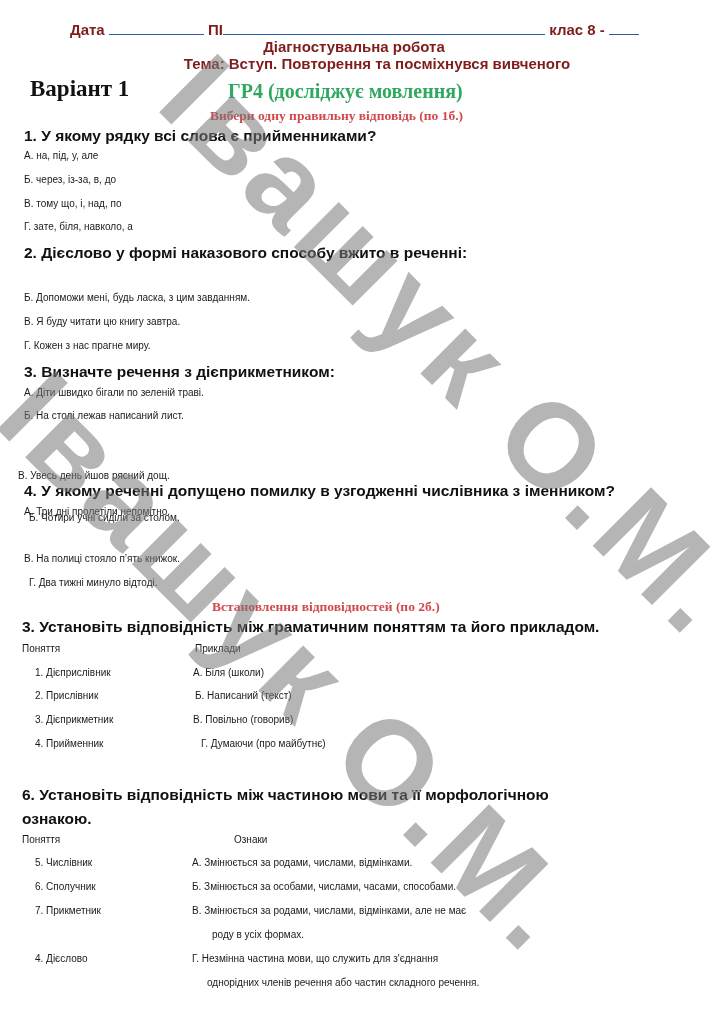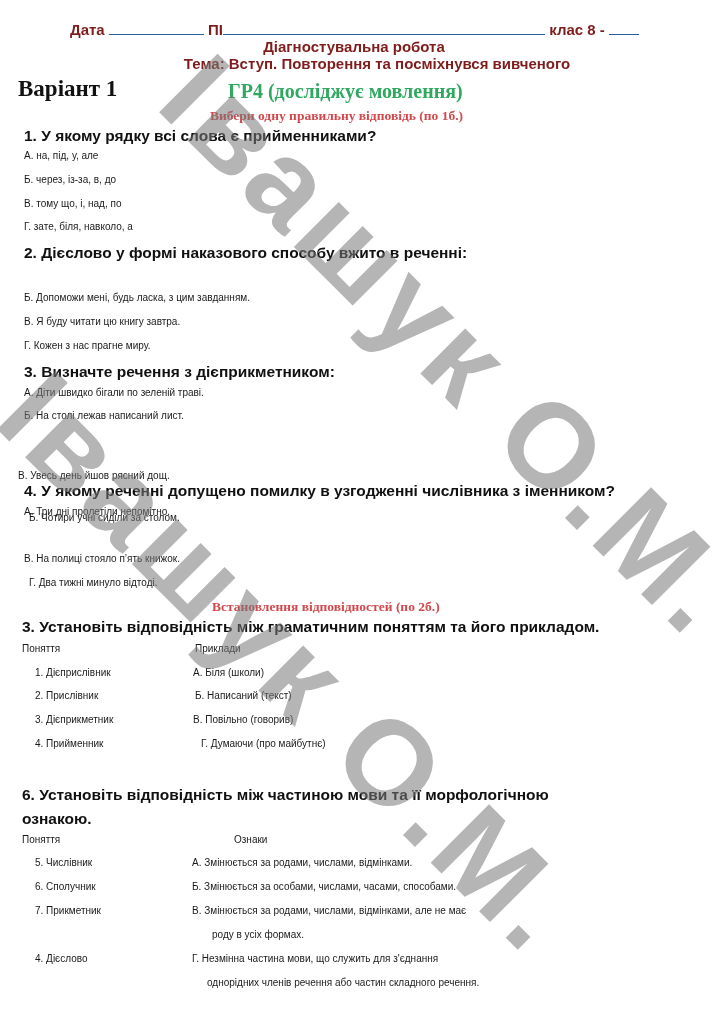--- a/index.html
+++ b/index.html
@@ -23,21 +23,21 @@
   <div class="line hdr" style="left:70px; top:20px;">
     <span>Дата</span>
     <span class="fill" style="width:95px;"></span>
     <span>ПІ</span><span class="fill" style="width:322px;"></span>
     <span>клас 8 -</span>
     <span class="fill" style="width:30px;"></span>
   </div>
   <div class="line hdr" style="left:0; width:708px; text-align:center; top:38px; padding-left:0;">Діагностувальна робота</div>
   <div class="line hdr" style="left:0; width:724px; text-align:center; top:55px; padding-left:30px; box-sizing:border-box;">Тема: Вступ. Повторення та посміхнувся вивченого</div>
 
-  <div class="line variant" style="left:18px; top:76px;">Варіант 1</div>
+  <div class="line variant" style="left:30px; top:76px;">Варіант 1</div>
   <div class="line gr4" style="left:228px; top:80px;">ГР4 (досліджує мовлення)</div>
 
   <div class="line section" style="left:210px; top:108px;">Вибери одну правильну відповідь (по 1б.)</div>
 
   <div class="line q" style="left:24px; top:127px;">1. У якому рядку всі слова є прийменниками?</div>
   <div class="line opt" style="left:24px; top:150px;">А. на, під, у, але</div>
   <div class="line opt" style="left:24px; top:174px;">Б. через, із-за, в, до</div>
   <div class="line opt" style="left:24px; top:198px;">В. тому що, і, над, по</div>
   <div class="line opt" style="left:24px; top:221px;">Г. зате, біля, навколо, а</div>
 

